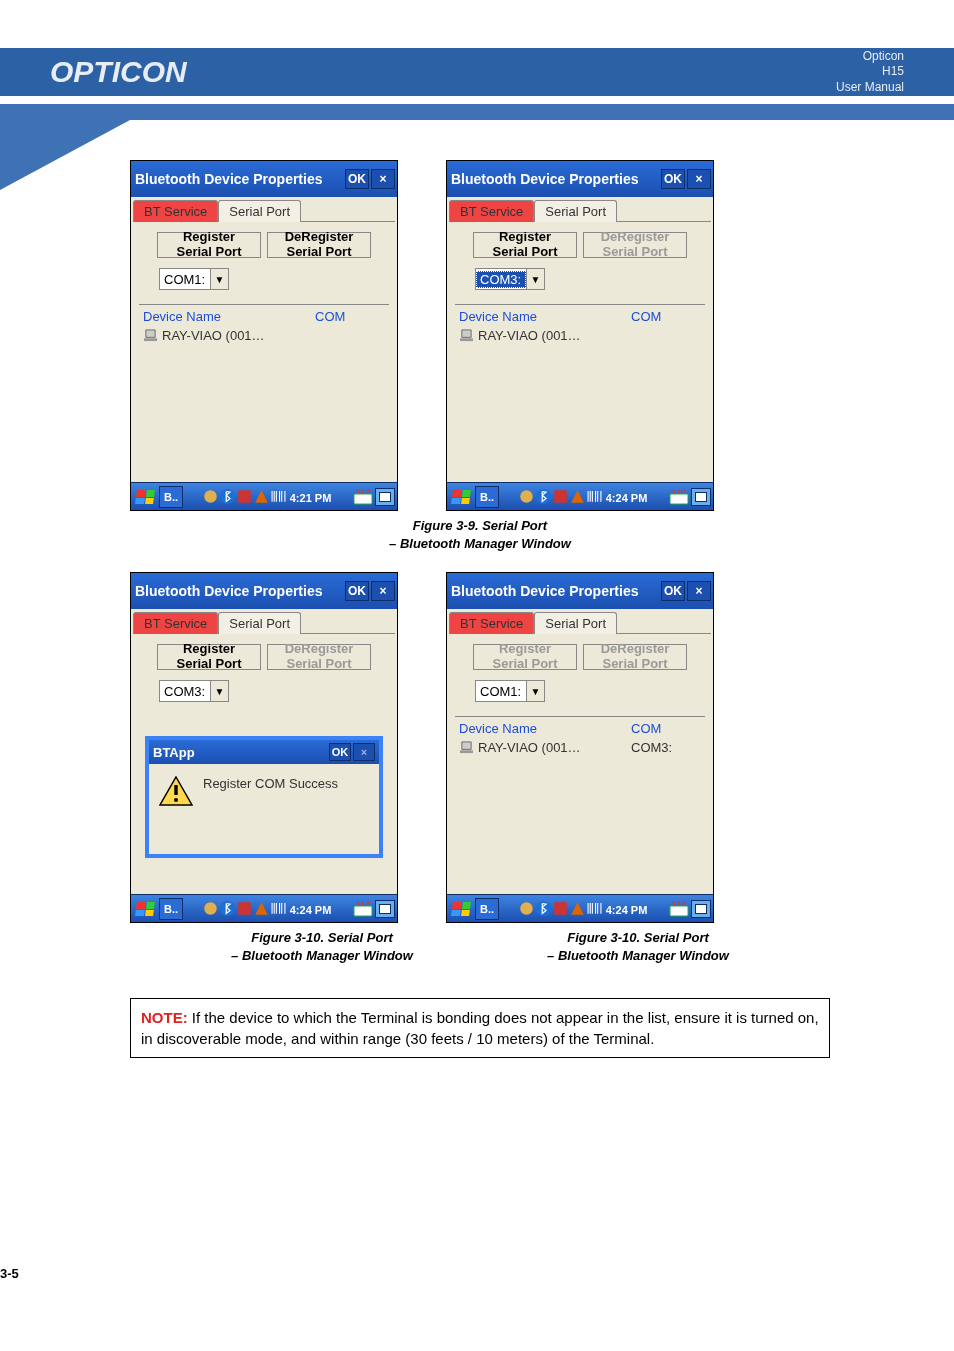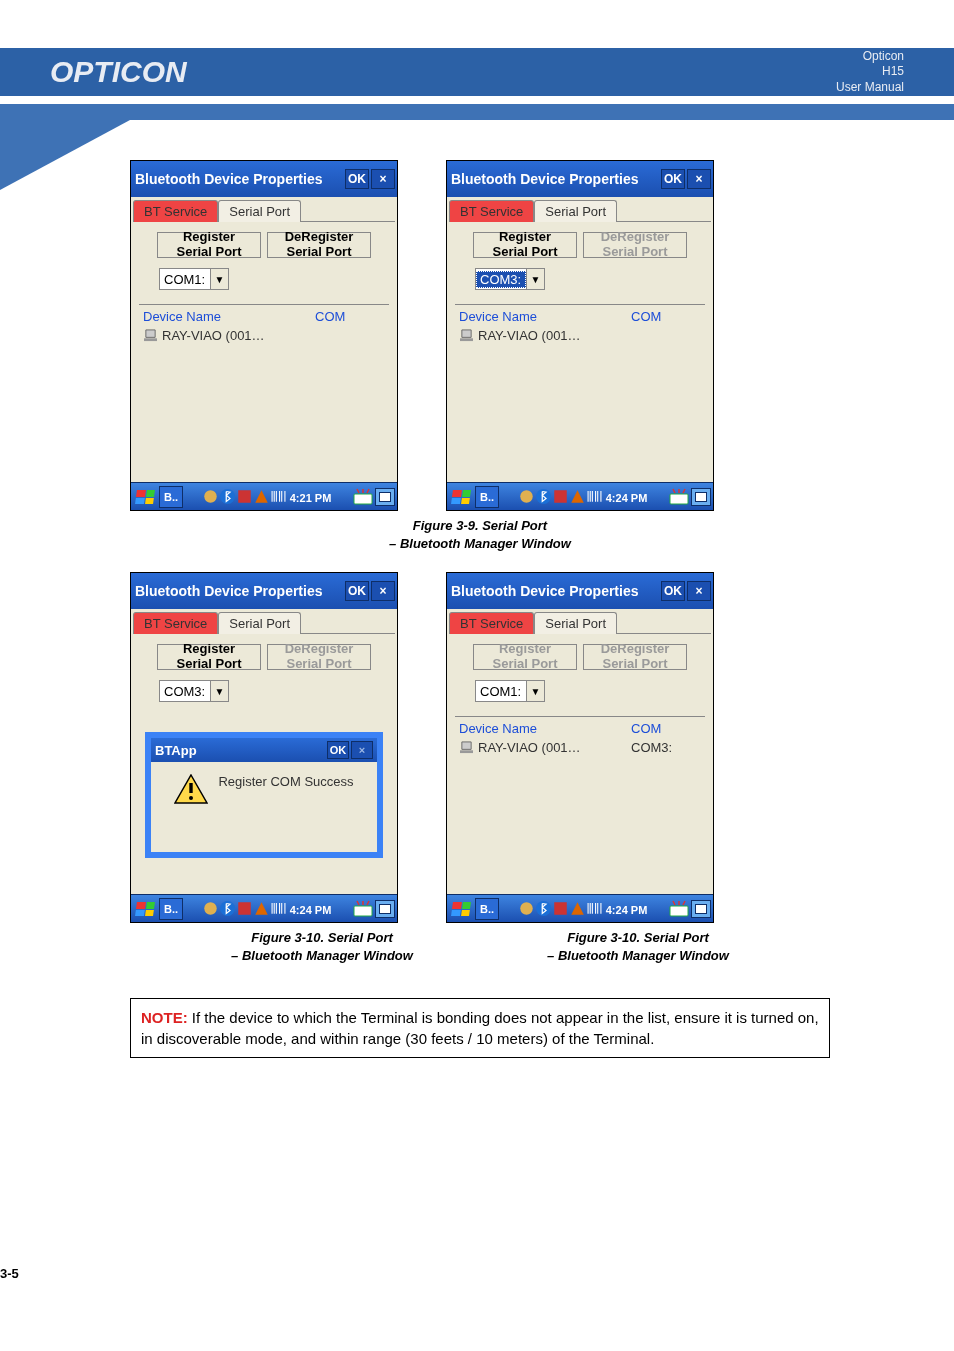--- a/index.html
+++ b/index.html
@@ -218,21 +218,21 @@
     width: 15px; height: 13px;
     display: inline-block;
   }
   .dev-icon svg { width: 100%; height: 100%; }
   
   .msgbox {
     position: absolute;
     left: 14px; right: 14px;
     bottom: 36px;
     background: #ece9d8;
-    border: 6px solid #3b82f6;
+    border: 4px solid #3b82f6;
     padding: 0;
   }
   .msgbox .mb-title {
     background: linear-gradient(#2a6bd6, #1b4fb0);
     color: #fff;
     font-weight: bold;
     font-size: 13px;
     padding: 3px 4px;
     display: flex; align-items: center;
   }
@@ -249,21 +249,20 @@
     cursor: pointer;
   }
   .msgbox .mb-body {
     height: 90px;
     display: flex;
     align-items: flex-start;
     padding: 12px 10px;
     gap: 10px;
     font-size: 13px;
     color: #333;
-    justify-content: center;
   }
   .warn-icon {
     width: 34px; height: 30px;
   }
   .warn-icon svg { width: 100%; height: 100%; }
   
   .taskbar {
     height: 28px;
     background: linear-gradient(#3e84e0, #1b4fb0);
     display: flex;

